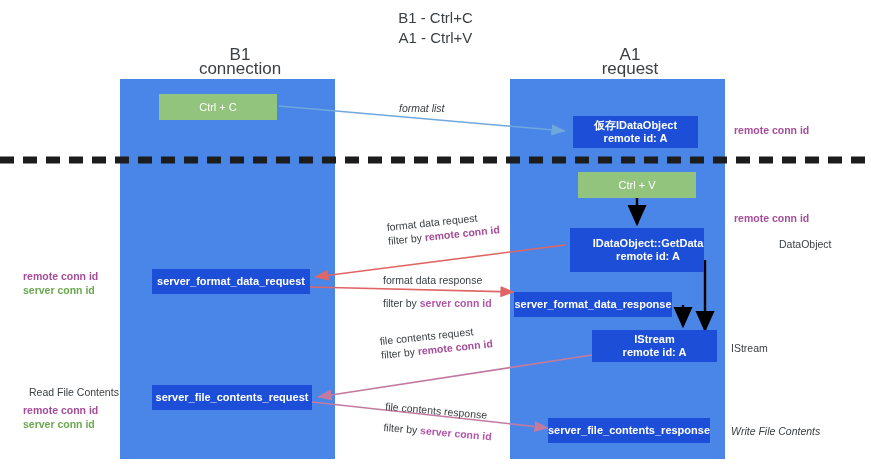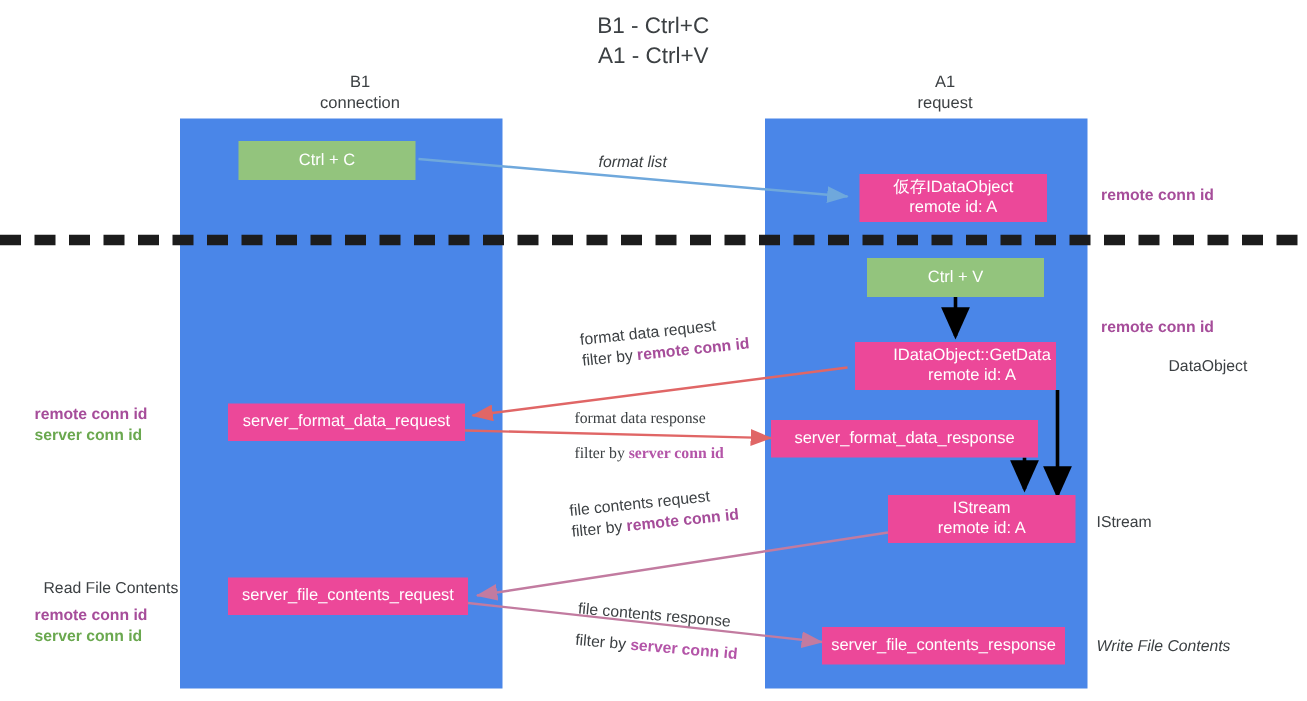--- a/index.html
+++ b/index.html
@@ -14,40 +14,40 @@
   #canvas{position:absolute;left:0;top:0;width:871px;height:467px;}
 
   
   .title{
     position:absolute;left:0;top:8px;width:871px;
     text-align:center;font-size:15px;line-height:20px;color:#3c4043;
   }
 
   
   .colhead{
-    position:absolute;text-align:center;font-size:11px;line-height:14px;color:#3c4043;
+    position:absolute;text-align:center;font-size:17px;line-height:14px;color:#3c4043;
   }
 
   
   .lane{position:absolute;background:#4a86e8;}
 
   
   .box{
     position:absolute;
     display:flex;align-items:center;justify-content:center;
     text-align:center;
     color:#ffffff;
     font-size:11px;
     line-height:13px;
     box-sizing:border-box;
     padding:2px 4px;
     z-index:6;
   }
   .box.green{background:#93c47d;}
-  .box.orange{background:#ec4899;}
+  .box.orange{background:#1d4ed8;font-weight:bold;}
   .box .l2{display:block;}
 
   
   .elabel{
     position:absolute;
     font-size:10.5px;
     line-height:14px;
     color:#3c4043;
     white-space:nowrap;
     z-index:7;
@@ -127,30 +127,30 @@
 
   <div class="box orange" style="left:573px;top:116px;width:125px;height:32px;flex-direction:column;">
     <span>仮存IDataObject</span>
     <span class="l2">remote id: A</span>
   </div>
 
   <div class="box green" style="left:578px;top:172px;width:118px;height:26px;">
     <span>Ctrl + V</span>
   </div>
 
-  <div class="box orange" style="left:570px;top:228px;width:134px;height:32px;flex-direction:column;padding-left:26px;">
+  <div class="box orange" style="left:570px;top:228px;width:134px;height:44px;flex-direction:column;padding-left:26px;">
     <span>IDataObject::GetData</span>
     <span class="l2">remote id: A</span>
   </div>
 
   <div class="box orange" style="left:152px;top:269px;width:158px;height:25px;">
     <span>server_format_data_request</span>
   </div>
 
-  <div class="box orange" style="left:514px;top:280px;width:178px;height:25px;">
+  <div class="box orange" style="left:514px;top:292px;width:158px;height:25px;">
     <span>server_format_data_response</span>
   </div>
 
   <div class="box orange" style="left:592px;top:330px;width:125px;height:32px;flex-direction:column;">
     <span>IStream</span>
     <span class="l2">remote id: A</span>
   </div>
 
   <div class="box orange" style="left:152px;top:385px;width:160px;height:25px;">
     <span>server_file_contents_request</span>
@@ -164,21 +164,21 @@
     <span>format list</span>
   </div>
 
   <div class="elabel" style="left:386px;top:220px;transform:rotate(-6deg);transform-origin:left top;">
     <div>format data request</div>
     <div>
       <span>filter by </span><span class="purple">remote conn id</span>
     </div>
   </div>
 
-  <div class="elabel" style="left:383px;top:273px;font-family:Liberation Serif, serif;">
+  <div class="elabel" style="left:383px;top:273px;">
     <div>format data response</div>
     <div style="margin-top:9px;">
       <span>filter by </span><span class="purple2">server conn id</span>
     </div>
   </div>
 
   <div class="elabel" style="left:379px;top:334px;transform:rotate(-6deg);transform-origin:left top;">
     <div>file contents request</div>
     <div>
       <span>filter by </span><span class="purple">remote conn id</span>

